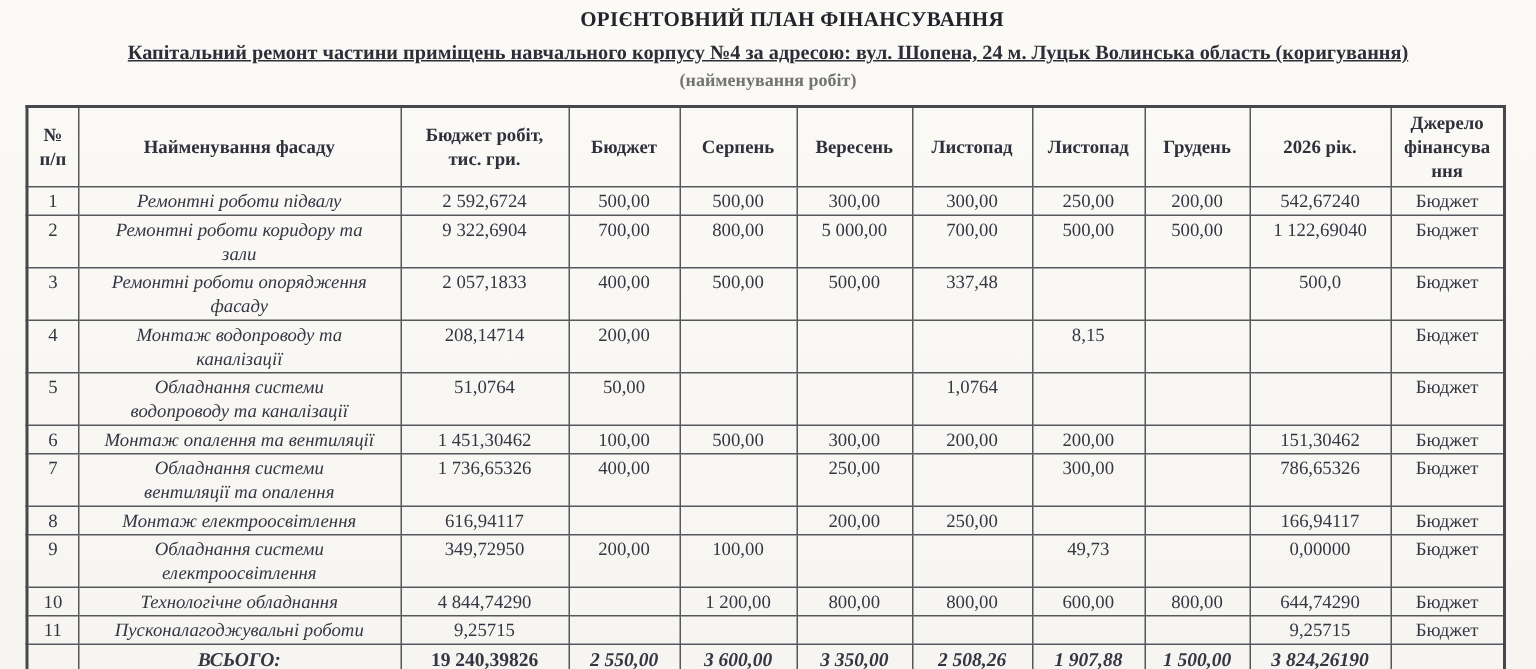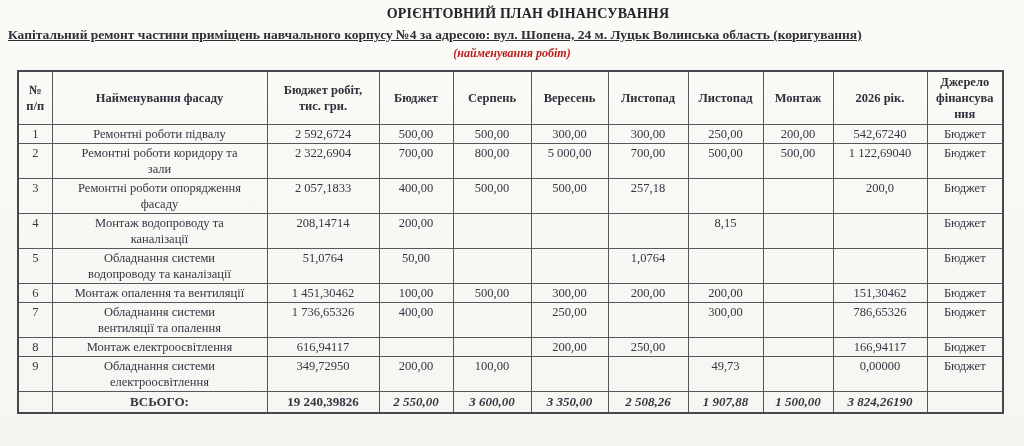--- a/index.html
+++ b/index.html
@@ -16,33 +16,32 @@
   .doc-title {
     text-align: center;
     font-size: 14px;
     font-weight: bold;
     color: #23242b;
     letter-spacing: .2px;
     margin: 0 0 5px 0;
     padding-left: 32px;
   }
   .doc-subtitle {
-    text-align: left;
+    text-align: center;
     font-size: 13.5px;
     font-weight: bold;
     text-decoration: underline;
     color: #2c2e38;
     margin: 0 8px 3px 8px;
   }
   .doc-note {
     text-align: center;
     font-size: 12px;
     font-weight: bold;
-    font-style: italic;
-    color: #b91c1c;
+    color: #737373;
     margin: 0 0 9px 0;
   }
 
   table.fin {
     border-collapse: collapse;
     table-layout: fixed;
     margin-left: 17px;
     width: 985px;
     border: 2px solid #47474d;
   }
@@ -63,20 +62,21 @@
   }
   table.fin td {
     text-align: center;
     vertical-align: top;
     height: 15px;
   }
   td.col-name {
     text-align: left;
     padding-left: 6px;
     white-space: pre-line;
+    font-style: italic;
   }
   td.col-budget { vertical-align: middle; }
   tr.total-row td {
     font-weight: bold;
     font-size: 13px;
     height: 18px;
     vertical-align: middle;
   }
   tr.total-row td.col-jul, tr.total-row td.col-aug, tr.total-row td.col-sep,
   tr.total-row td.col-oct, tr.total-row td.col-nov, tr.total-row td.col-dec,
@@ -109,21 +109,21 @@
         <th>№
 п/п</th>
         <th>Найменування фасаду</th>
         <th>Бюджет робіт,
 тис. гри.</th>
         <th>Бюджет</th>
         <th>Серпень</th>
         <th>Вересень</th>
         <th>Листопад</th>
         <th>Листопад</th>
-        <th>Монтаж</th>
+        <th>Грудень</th>
         <th>2026 рік.</th>
         <th>Джерело
 фінансува
 ння</th>
       </tr>
     </thead>
     <tbody id="table-body">
         <tr>
           <td class="col-num">1</td>
           <td class="col-name">Ремонтні роботи підвалу</td>
@@ -134,42 +134,42 @@
           <td class="col-oct">300,00</td>
           <td class="col-nov">250,00</td>
           <td class="col-dec">200,00</td>
           <td class="col-y2026">542,67240</td>
           <td class="col-source">Бюджет</td>
         </tr>
         <tr>
           <td class="col-num">2</td>
           <td class="col-name">Ремонтні роботи коридору та
 зали</td>
-          <td class="col-budget">2 322,6904</td>
+          <td class="col-budget">9 322,6904</td>
           <td class="col-jul">700,00</td>
           <td class="col-aug">800,00</td>
           <td class="col-sep">5 000,00</td>
           <td class="col-oct">700,00</td>
           <td class="col-nov">500,00</td>
           <td class="col-dec">500,00</td>
           <td class="col-y2026">1 122,69040</td>
           <td class="col-source">Бюджет</td>
         </tr>
         <tr>
           <td class="col-num">3</td>
           <td class="col-name">Ремонтні роботи опорядження
 фасаду</td>
           <td class="col-budget">2 057,1833</td>
           <td class="col-jul">400,00</td>
           <td class="col-aug">500,00</td>
           <td class="col-sep">500,00</td>
-          <td class="col-oct">257,18</td>
-          <td class="col-nov"></td>
-          <td class="col-dec"></td>
-          <td class="col-y2026">200,0</td>
+          <td class="col-oct">337,48</td>
+          <td class="col-nov"></td>
+          <td class="col-dec"></td>
+          <td class="col-y2026">500,0</td>
           <td class="col-source">Бюджет</td>
         </tr>
         <tr>
           <td class="col-num">4</td>
           <td class="col-name">Монтаж водопроводу та
 каналізації</td>
           <td class="col-budget">208,14714</td>
           <td class="col-jul">200,00</td>
           <td class="col-aug"></td>
           <td class="col-sep"></td>
@@ -238,20 +238,46 @@
           <td class="col-name">Обладнання системи
 електроосвітлення</td>
           <td class="col-budget">349,72950</td>
           <td class="col-jul">200,00</td>
           <td class="col-aug">100,00</td>
           <td class="col-sep"></td>
           <td class="col-oct"></td>
           <td class="col-nov">49,73</td>
           <td class="col-dec"></td>
           <td class="col-y2026">0,00000</td>
+          <td class="col-source">Бюджет</td>
+        </tr>
+        <tr>
+          <td class="col-num">10</td>
+          <td class="col-name">Технологічне обладнання</td>
+          <td class="col-budget">4 844,74290</td>
+          <td class="col-jul"></td>
+          <td class="col-aug">1 200,00</td>
+          <td class="col-sep">800,00</td>
+          <td class="col-oct">800,00</td>
+          <td class="col-nov">600,00</td>
+          <td class="col-dec">800,00</td>
+          <td class="col-y2026">644,74290</td>
+          <td class="col-source">Бюджет</td>
+        </tr>
+        <tr>
+          <td class="col-num">11</td>
+          <td class="col-name">Пусконалагоджувальні роботи</td>
+          <td class="col-budget">9,25715</td>
+          <td class="col-jul"></td>
+          <td class="col-aug"></td>
+          <td class="col-sep"></td>
+          <td class="col-oct"></td>
+          <td class="col-nov"></td>
+          <td class="col-dec"></td>
+          <td class="col-y2026">9,25715</td>
           <td class="col-source">Бюджет</td>
         </tr>
         <tr class="total-row">
           <td class="col-num"></td>
           <td class="col-name">ВСЬОГО:</td>
           <td class="col-budget">19 240,39826</td>
           <td class="col-jul">2 550,00</td>
           <td class="col-aug">3 600,00</td>
           <td class="col-sep">3 350,00</td>
           <td class="col-oct">2 508,26</td>

